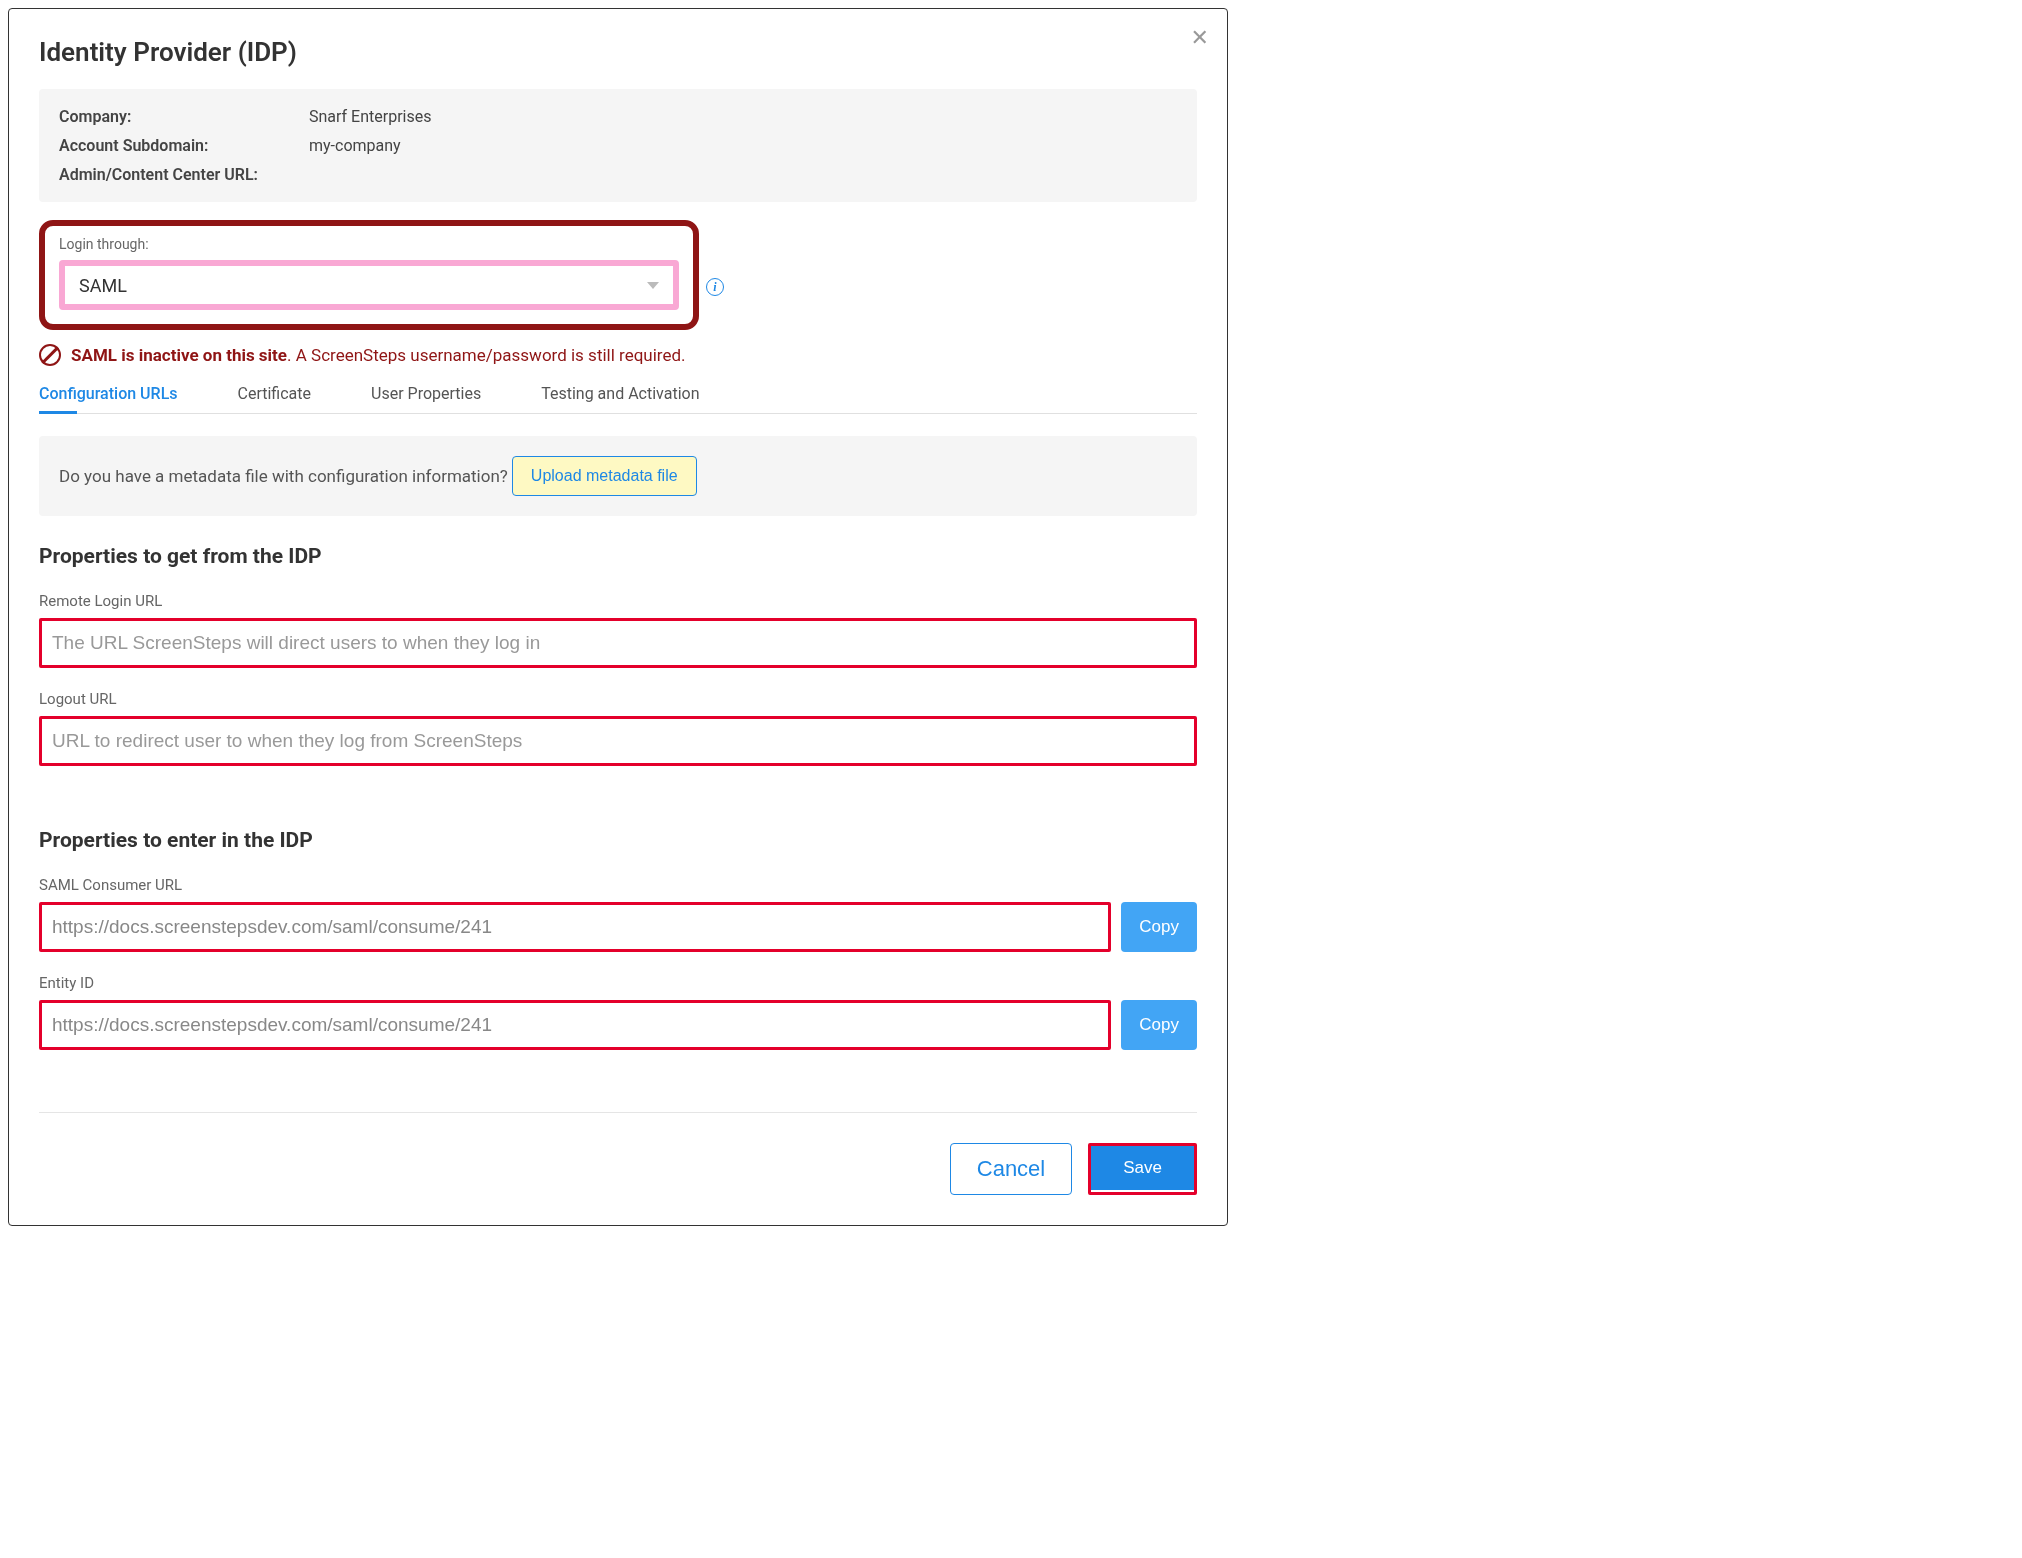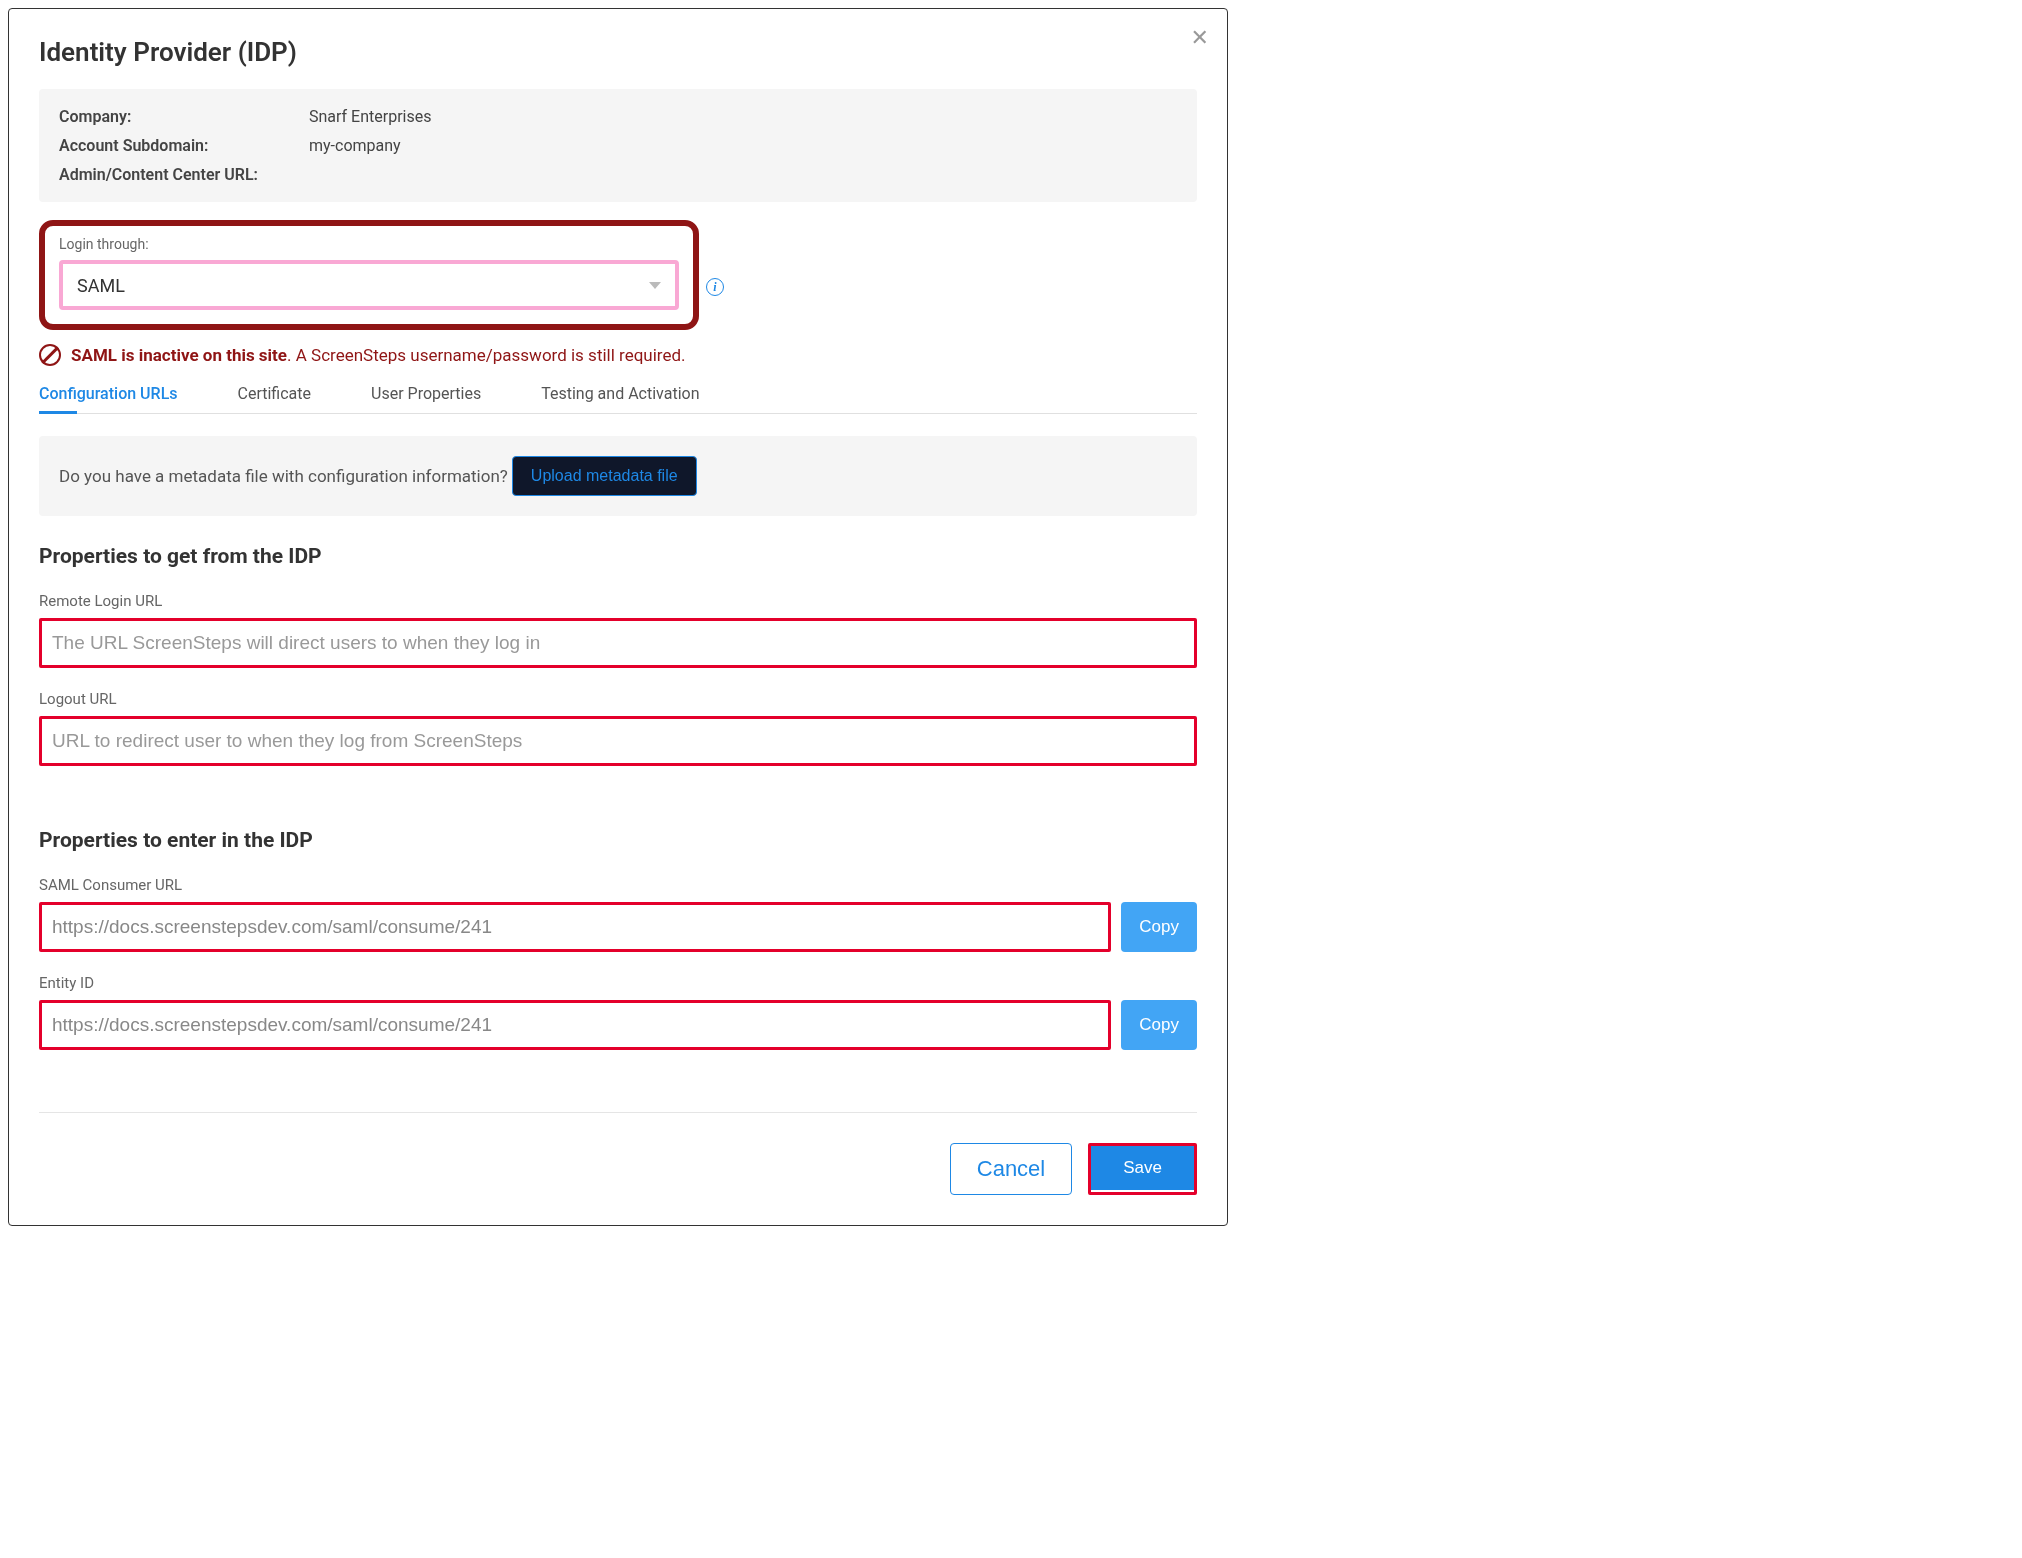--- a/index.html
+++ b/index.html
@@ -50,21 +50,21 @@
     margin-bottom: 8px;
     position: relative;
   }
   .login-label { color: #666; font-size: 14px; margin-bottom: 8px; display:block; }
   .select-wrap {
     display: flex;
     align-items: center;
   }
   .select {
     flex: 1;
-    border: 4px solid #f9a8d4;
+    border: 6px solid #f9a8d4;
     border-radius: 4px;
     height: 50px;
     padding: 0 14px;
     display: flex;
     align-items: center;
     justify-content: space-between;
     font-size: 18px;
     color: #333;
     background: #fff;
     cursor: pointer;
@@ -146,21 +146,21 @@
     padding: 20px;
     display: flex;
     align-items: center;
     gap: 4px;
     margin-bottom: 28px;
   }
   .meta-box .q { font-size: 17px; color: #555; }
   .outline-btn {
     border: 1px solid #1e88e5;
     color: #1e88e5;
-    background: #0f172a;
+    background: #fef9c3;
     border-radius: 4px;
     padding: 10px 18px;
     font-size: 16px;
     cursor: pointer;
     font-weight: 500;
   }
   .columns { display: flex; gap: 40px; margin-bottom: 40px; flex-direction: column; }
   .col { flex: 1; }
   .col h2 { font-size: 21px; font-weight: 700; color: #333; margin-bottom: 24px; }
   .field-label { font-size: 15px; color: #666; margin-bottom: 8px; display:block; }

